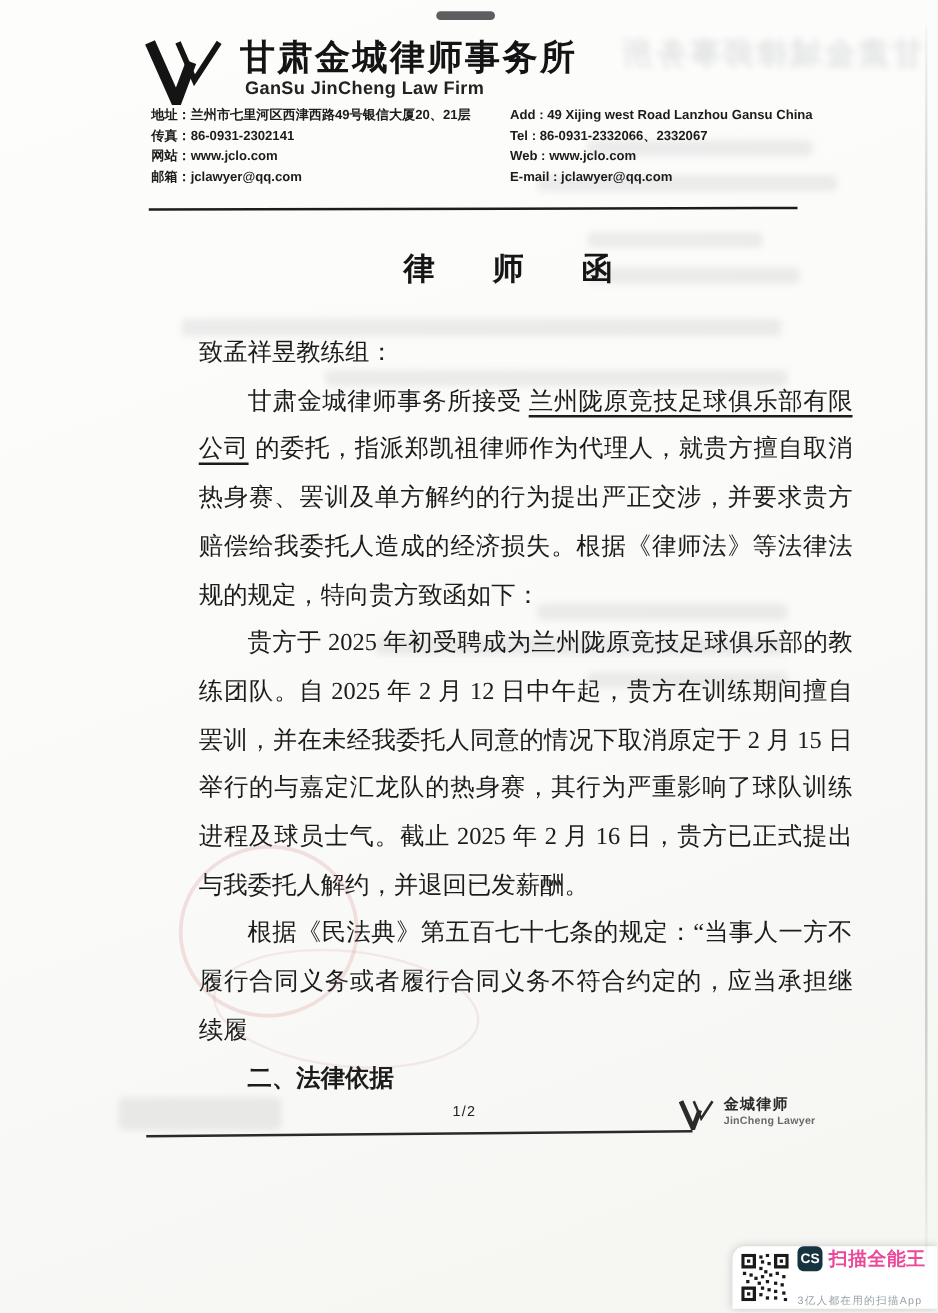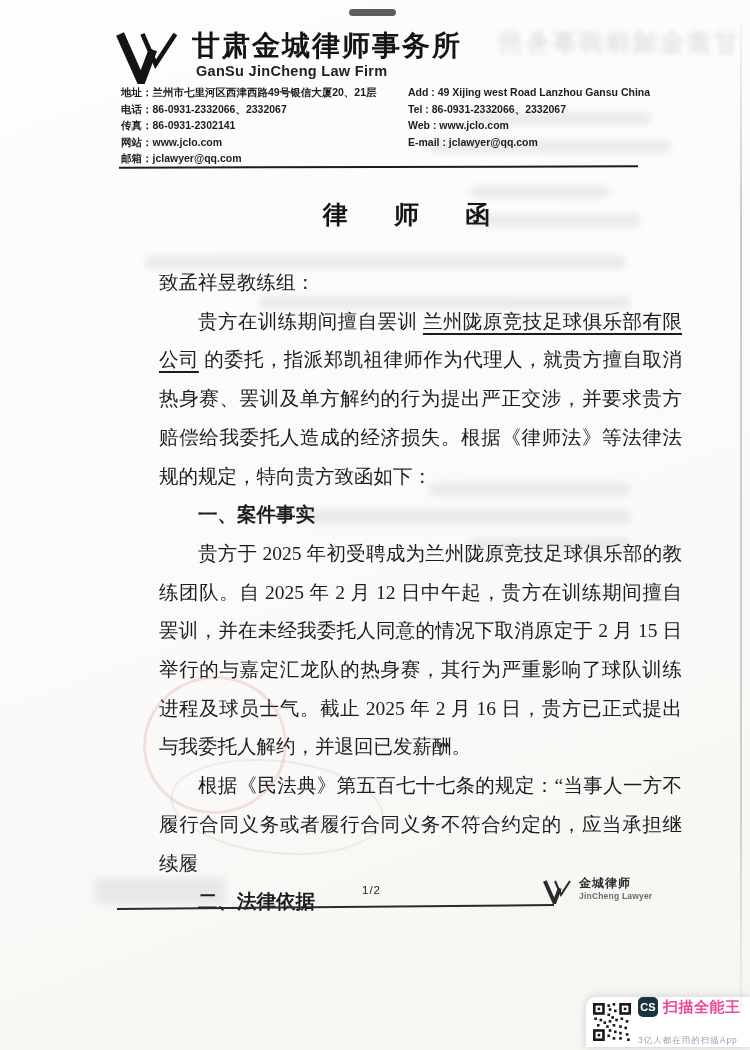--- a/index.html
+++ b/index.html
@@ -140,41 +140,39 @@
       </svg>
       <div>
         <div class="firm-cn">甘肃金城律师事务所</div>
         <div class="firm-en">GanSu JinCheng Law Firm</div>
       </div>
     </div>
 
     <div class="contacts">
       <div class="contact-col left">
         <div class="contact-line">地址：兰州市七里河区西津西路49号银信大厦20、21层</div>
-        <div class="contact-line">电话：86-0931-2332066、2332067</div>
         <div class="contact-line">传真：86-0931-2302141</div>
         <div class="contact-line">网站：www.jclo.com</div>
         <div class="contact-line">邮箱：jclawyer@qq.com</div>
       </div>
       <div class="contact-col right">
         <div class="contact-line">Add : 49 Xijing west Road Lanzhou Gansu China</div>
         <div class="contact-line">Tel : 86-0931-2332066、2332067</div>
         <div class="contact-line">Web : www.jclo.com</div>
         <div class="contact-line">E-mail : jclawyer@qq.com</div>
       </div>
     </div>
     <div class="rule"></div>
   </header>
 
   <main class="letter">
     <h1 class="title">律 师 函</h1>
     <div class="bodytext">
       <p>致孟祥昱教练组：</p>
-      <p class="indent"><span>贵方在训练期间擅自罢训 </span><span class="uline">兰州陇原竞技足球俱乐部有限公司</span><span> 的委托，指派郑凯祖律师作为代理人，就贵方擅自取消热身赛、罢训及单方解约的行为提出严正交涉，并要求贵方赔偿给我委托人造成的经济损失。根据《律师法》等法律法规的规定，特向贵方致函如下：</span></p>
-      <p class="indent heading">一、案件事实</p>
+      <p class="indent"><span>甘肃金城律师事务所接受 </span><span class="uline">兰州陇原竞技足球俱乐部有限公司</span><span> 的委托，指派郑凯祖律师作为代理人，就贵方擅自取消热身赛、罢训及单方解约的行为提出严正交涉，并要求贵方赔偿给我委托人造成的经济损失。根据《律师法》等法律法规的规定，特向贵方致函如下：</span></p>
       <p class="indent">贵方于 2025 年初受聘成为兰州陇原竞技足球俱乐部的教练团队。自 2025 年 2 月 12 日中午起，贵方在训练期间擅自罢训，并在未经我委托人同意的情况下取消原定于 2 月 15 日举行的与嘉定汇龙队的热身赛，其行为严重影响了球队训练进程及球员士气。截止 2025 年 2 月 16 日，贵方已正式提出与我委托人解约，并退回已发薪酬。</p>
       <p class="indent">根据《民法典》第五百七十七条的规定：“当事人一方不履行合同义务或者履行合同义务不符合约定的，应当承担继续履</p>
       <p class="indent heading">二、法律依据</p>
     </div>
   </main>
 
   <div class="seal"></div>
   <div class="seal2"></div>
 
   <footer>

